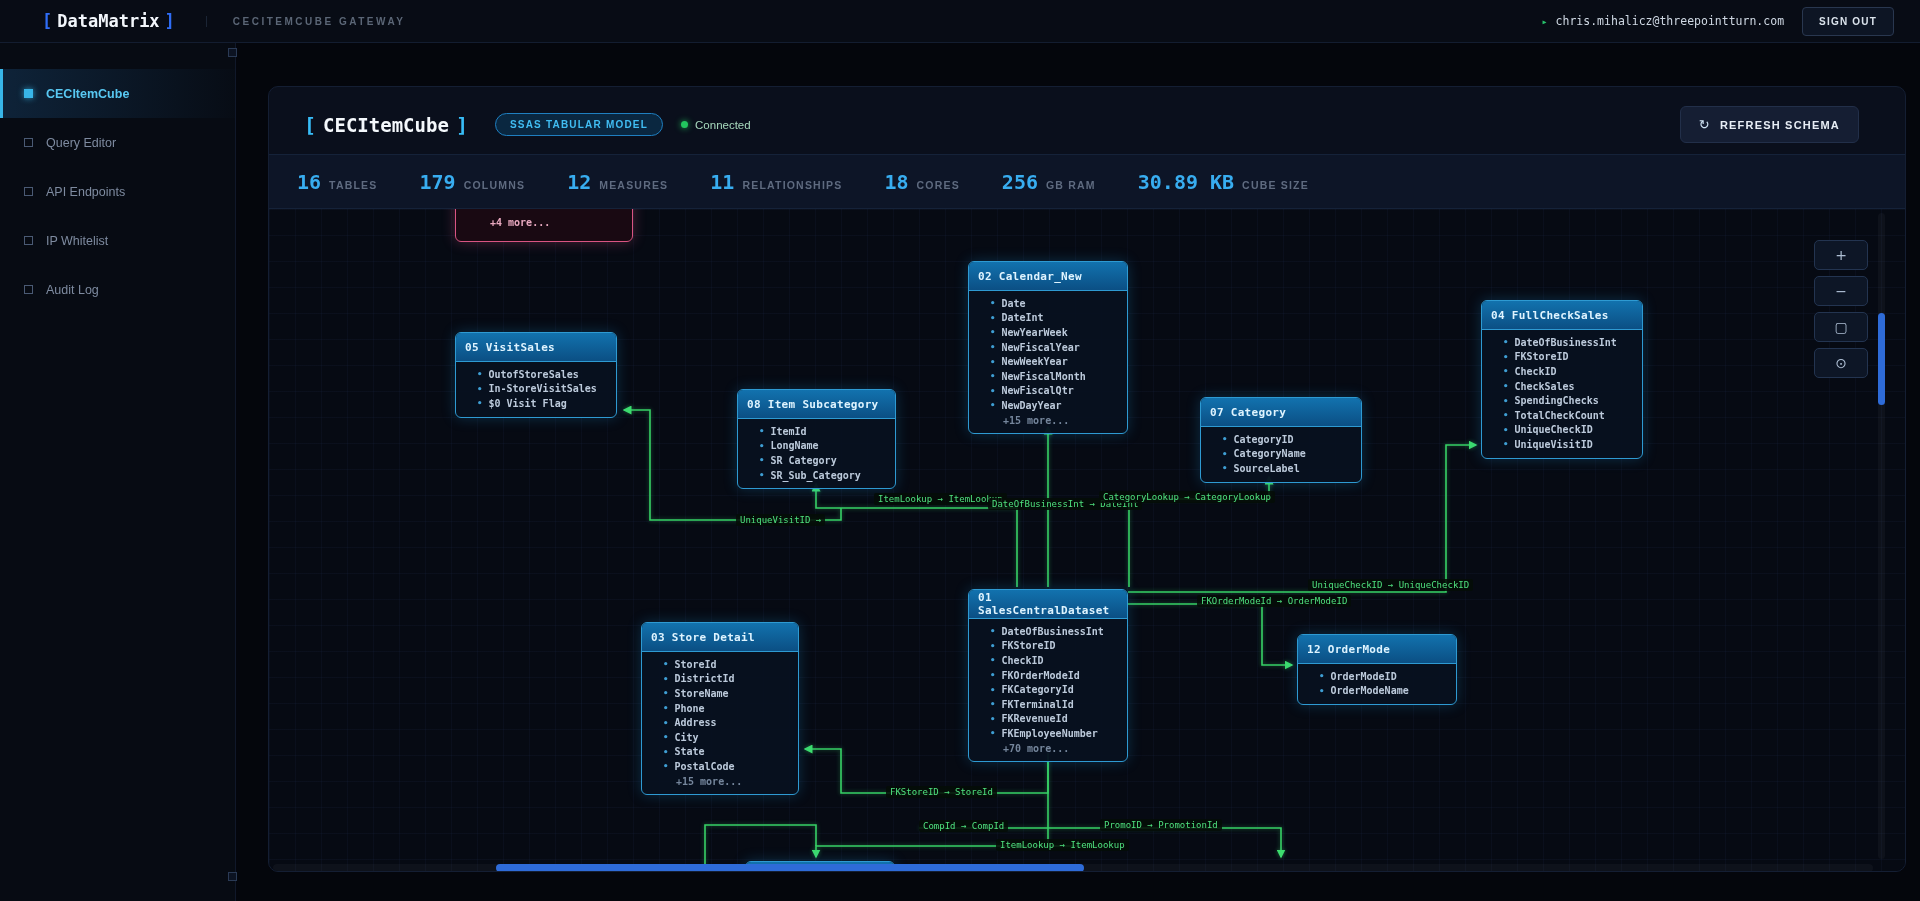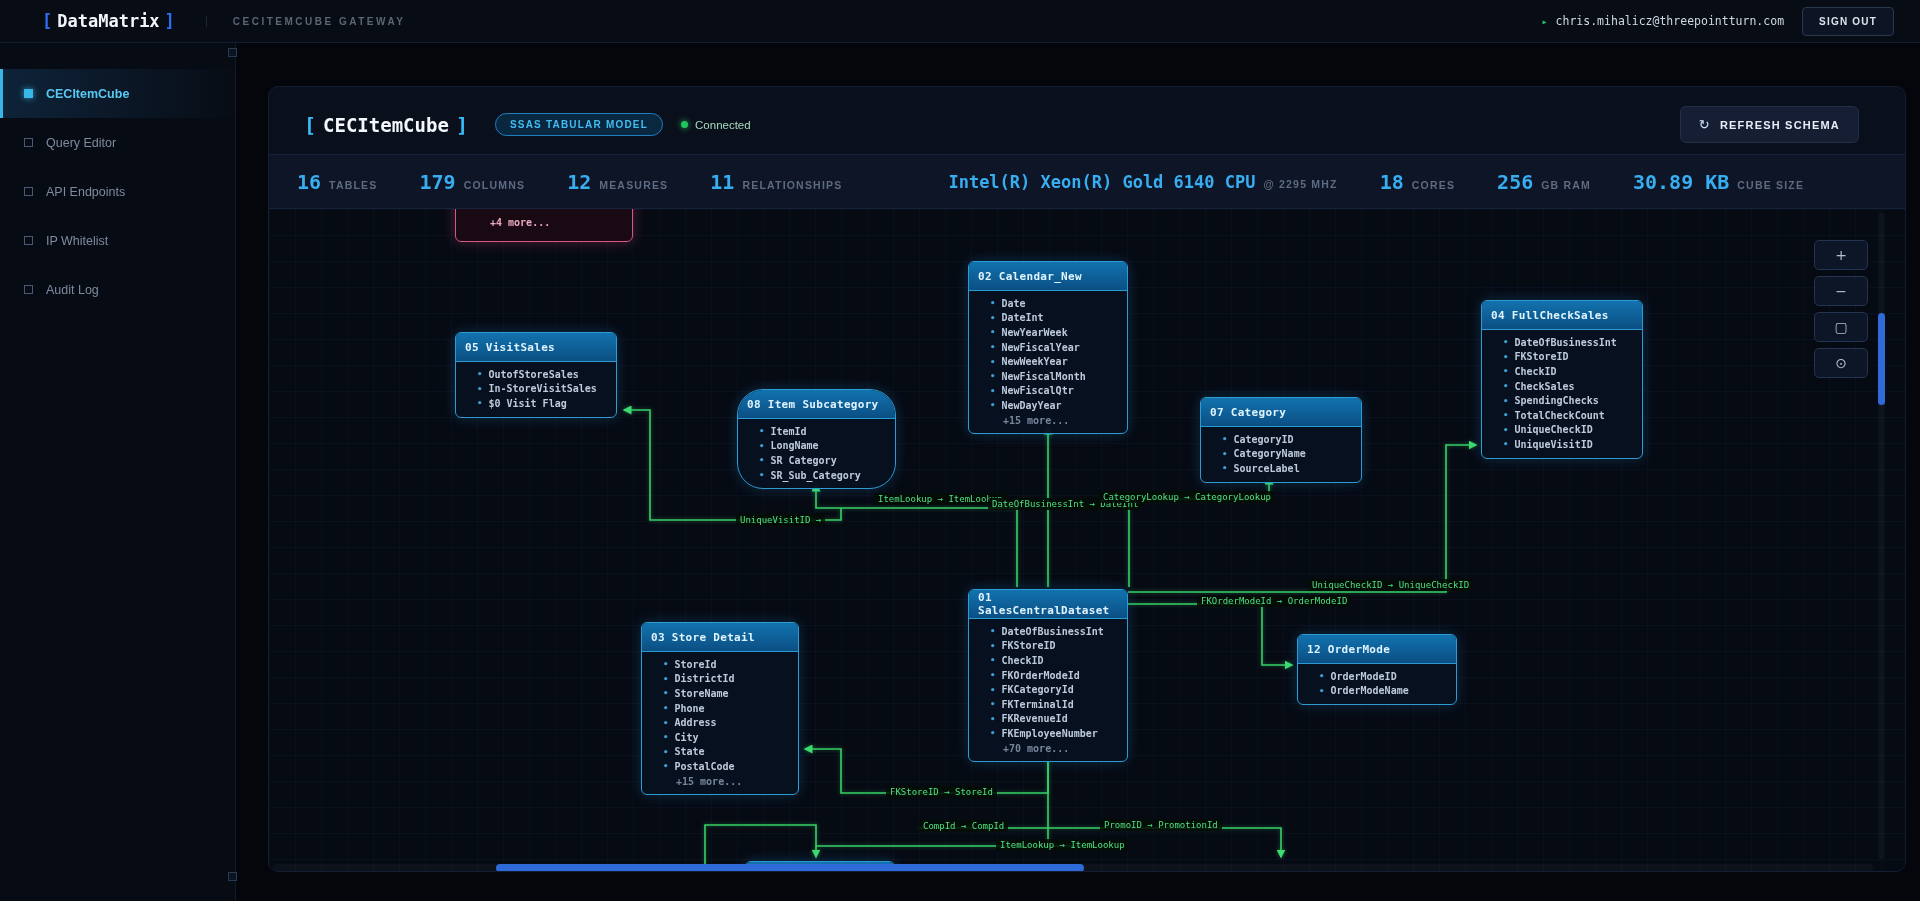--- a/index.html
+++ b/index.html
@@ -156,24 +156,20 @@
         <span class="v">179</span>
         <span class="l">COLUMNS</span>
       </div>
     <div class="stat">
         <span class="v">12</span>
         <span class="l">MEASURES</span>
       </div>
     <div class="stat">
         <span class="v">11</span>
         <span class="l">RELATIONSHIPS</span>
-      </div>
-    <div class="stat cpu">
-        <span class="v">Intel(R) Xeon(R) Gold 6140 CPU</span>
-        <span class="l">@ 2295 MHZ</span>
       </div>
     <div class="stat">
         <span class="v">18</span>
         <span class="l">CORES</span>
       </div>
     <div class="stat">
         <span class="v">256</span>
         <span class="l">GB RAM</span>
       </div>
     <div class="stat">
@@ -264,21 +260,21 @@
             <span class="dot">•</span>
             <span>NewFiscalQtr</span>
           </div>
           <div class="trow">
             <span class="dot">•</span>
             <span>NewDayYear</span>
           </div>
           <div class="trow more">+15 more...</div>
         </div>
       </div>
-      <div class="dtable" style="left: 468px; top: 180px; width: 159px; border-radius: 26px;">
+      <div class="dtable" style="left: 468px; top: 180px; width: 159px;">
         <div class="thead">08 Item Subcategory</div>
         <div class="tbody">
           <div class="trow">
             <span class="dot">•</span>
             <span>ItemId</span>
           </div>
           <div class="trow">
             <span class="dot">•</span>
             <span>LongName</span>
           </div>

